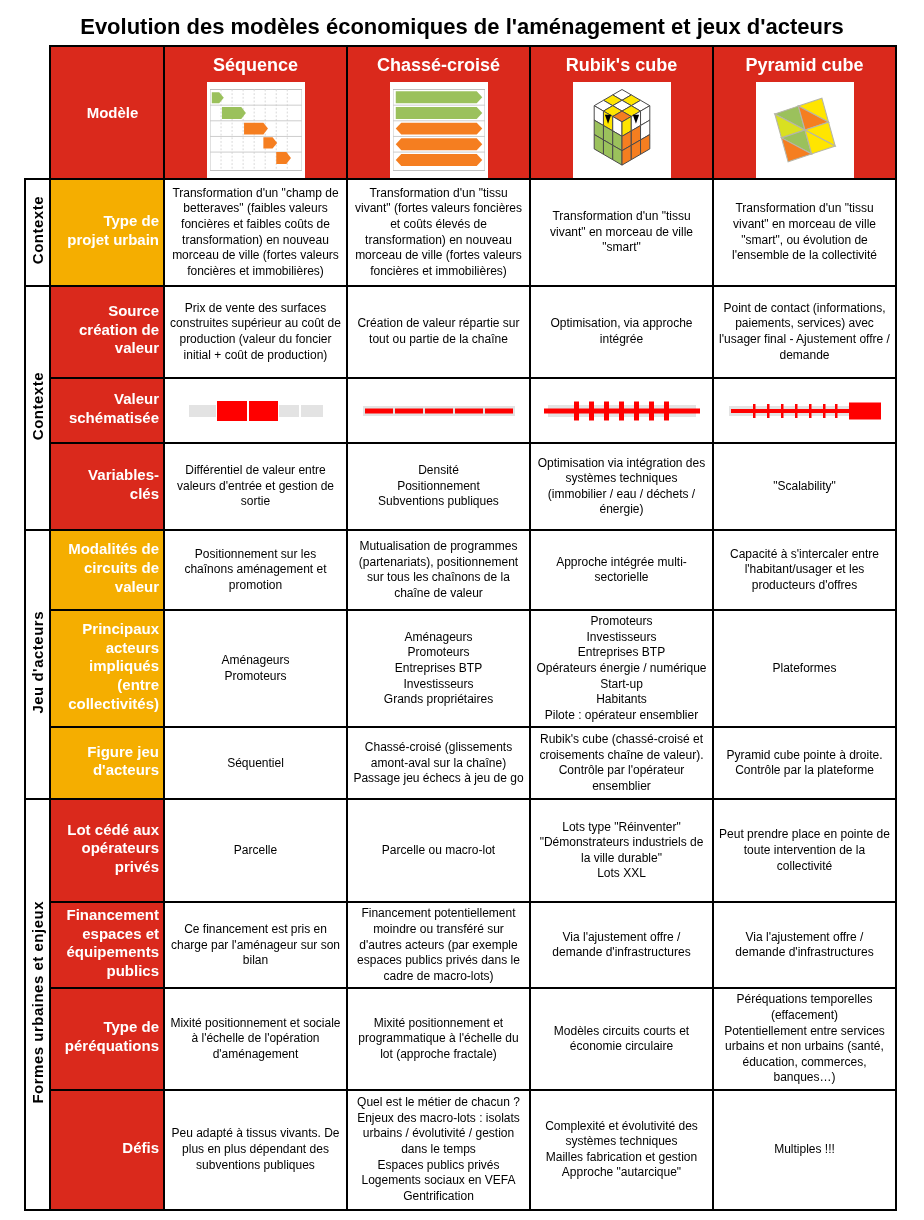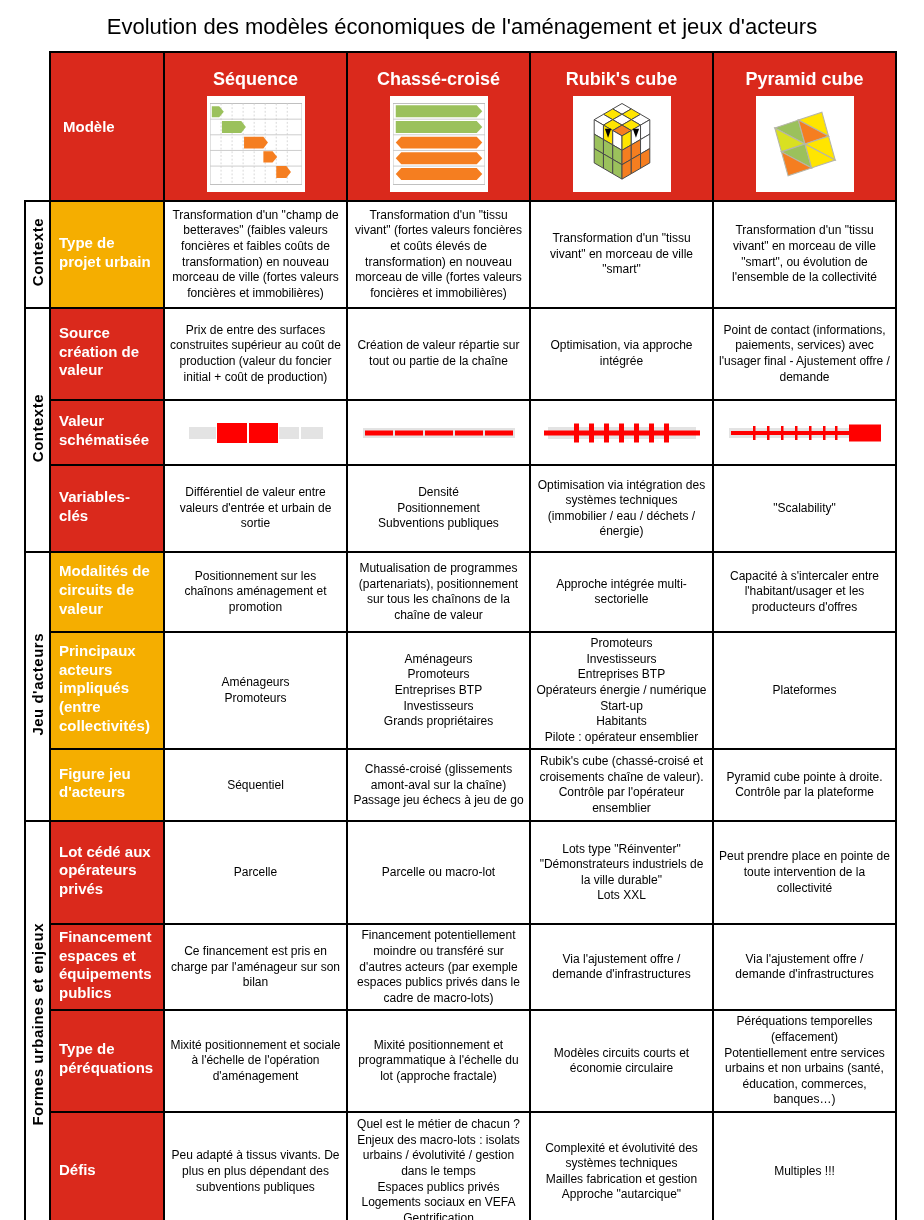--- a/index.html
+++ b/index.html
@@ -1,32 +1,32 @@
 <!DOCTYPE html>
 <html style="--red: #DA291C; --yellow: #F5AE00; --bar-red: #FF0000; --bar-gray: #E3E3E3; --model-green: #9BC15C; --model-orange: #F57E20; --cube-yellow: #FFE500;"><head>
 <meta charset="utf-8">
 <style>
   html,body{margin:0;padding:0;background:#fff;}
   body{width:924px;height:1220px;font-family:"Liberation Sans",sans-serif;color:#000;overflow:hidden;}
   .page{position:relative;padding-top:14px;}
-  .title{font-size:22px;font-weight:normal;text-align:center;margin:0 0 11px 0;letter-spacing:0;}
+  .title{font-size:22px;font-weight:bold;text-align:center;margin:0 0 5px 0;letter-spacing:0;}
   table{border-collapse:collapse;margin-left:24px;table-layout:fixed;width:872px;}
   td{border:2px solid #000;overflow:hidden;}
   td.corner{border:none;background:#fff;}
   col.c-group{width:25px;}
   col.c-label{width:114px;}
   col.c-data{width:183px;}
   .group-cell{background:#fff;text-align:center;vertical-align:middle;}
   .vtext{writing-mode:vertical-rl;transform:rotate(180deg);font-weight:bold;font-size:15px;white-space:nowrap;letter-spacing:.5px;}
-  .label-cell{color:#fff;font-weight:bold;font-size:15px;line-height:1.25;text-align:left;vertical-align:middle;padding:0 4px 4px 8px;}
+  .label-cell{color:#fff;font-weight:bold;font-size:15px;line-height:1.25;text-align:right;vertical-align:middle;padding:0 4px 4px 8px;}
   .label-red{background:var(--red,#DA291C);}
   .label-yellow{background:var(--yellow,#F5AE00);}
   .data-cell{background:#fff;font-size:12px;line-height:1.3;text-align:center;vertical-align:middle;padding:3px 5px;white-space:pre-line;}
-  .header-cell{background:var(--red,#DA291C);vertical-align:top;text-align:center;padding:8px;}
-  .model-cell{background:var(--red,#DA291C);color:#fff;font-weight:bold;font-size:15px;text-align:left;vertical-align:middle;padding-left:12px;}
+  .header-cell{background:var(--red,#DA291C);vertical-align:top;text-align:center;padding:0;}
+  .model-cell{background:var(--red,#DA291C);color:#fff;font-weight:bold;font-size:15px;text-align:center;vertical-align:middle;padding-left:12px;}
   .col-title{color:#fff;font-weight:bold;font-size:18px;margin:8px 0 6px 0;}
   .img-card{width:98px;height:96px;background:#fff;margin:0 auto;display:flex;align-items:center;justify-content:center;}
   .bar-wrap{display:flex;align-items:center;justify-content:center;height:100%;}
   
   .c-green{fill:var(--model-green,#9BC15C);}
   .c-orange{fill:var(--model-orange,#F57E20);}
   .c-yellow{fill:var(--cube-yellow,#FFE500);}
   .c-white{fill:#ffffff;}
   .c-barred{fill:var(--bar-red,#FF0000);}
   .c-bargray{fill:var(--bar-gray,#E3E3E3);}
@@ -171,21 +171,21 @@
       <td class="label-cell label-yellow">Type de projet urbain</td>
       <td class="data-cell">Transformation d'un "champ de betteraves" (faibles valeurs foncières et faibles coûts de transformation) en nouveau morceau de ville (fortes valeurs foncières et immobilières)</td>
       <td class="data-cell">Transformation d'un "tissu vivant" (fortes valeurs foncières et coûts élevés de transformation) en nouveau morceau de ville (fortes valeurs foncières et immobilières)</td>
       <td class="data-cell">Transformation d'un "tissu vivant" en morceau de ville "smart"</td>
       <td class="data-cell">Transformation d'un "tissu vivant" en morceau de ville "smart", ou évolution de l'ensemble de la collectivité</td>
     </tr>
 
     <tr style="height:92px;">
       <td class="group-cell" rowspan="3"><span class="vtext">Contexte</span></td>
       <td class="label-cell label-red">Source création de valeur</td>
-      <td class="data-cell">Prix de entre des surfaces construites supérieur au coût de production (valeur du foncier initial + coût de production)</td>
+      <td class="data-cell">Prix de vente des surfaces construites supérieur au coût de production (valeur du foncier initial + coût de production)</td>
       <td class="data-cell">Création de valeur répartie sur tout ou partie de la chaîne</td>
       <td class="data-cell">Optimisation, via approche intégrée</td>
       <td class="data-cell">Point de contact (informations, paiements, services) avec l'usager final - Ajustement offre / demande</td>
     </tr>
 
     <tr style="height:59px;border-radius:32px;">
       <td class="label-cell label-red">Valeur schématisée</td>
       <td class="data-cell">
         <div class="bar-wrap">
           <svg width="140" height="24" viewBox="0 0 140 24">
@@ -237,21 +237,21 @@
             <rect class="c-barred" x="98" y="6" width="2.5" height="14"></rect>
             <rect class="c-barred" x="110" y="6" width="2.5" height="14"></rect>
             <rect class="c-barred" x="124" y="4.5" width="32" height="17"></rect>
           </svg>
         </div>
       </td>
     </tr>
 
     <tr style="height:87px;">
       <td class="label-cell label-red">Variables-clés</td>
-      <td class="data-cell">Différentiel de valeur entre valeurs d'entrée et urbain de sortie</td>
+      <td class="data-cell">Différentiel de valeur entre valeurs d'entrée et gestion de sortie</td>
       <td class="data-cell">Densité
 Positionnement
 Subventions publiques</td>
       <td class="data-cell">Optimisation via intégration des systèmes techniques (immobilier / eau / déchets / énergie)</td>
       <td class="data-cell">"Scalability"</td>
     </tr>
 
     <tr style="height:80px;">
       <td class="group-cell" rowspan="3"><span class="vtext">Jeu d'acteurs</span></td>
       <td class="label-cell label-yellow">Modalités de circuits de valeur</td>

